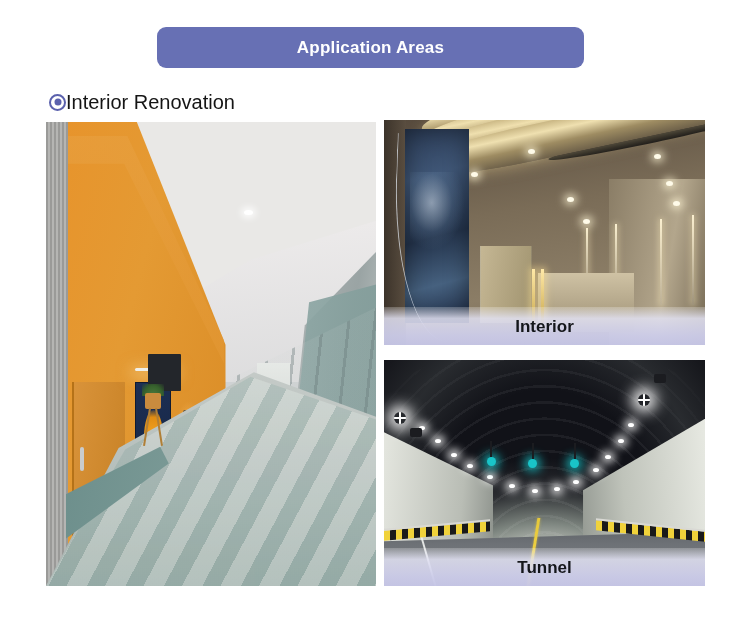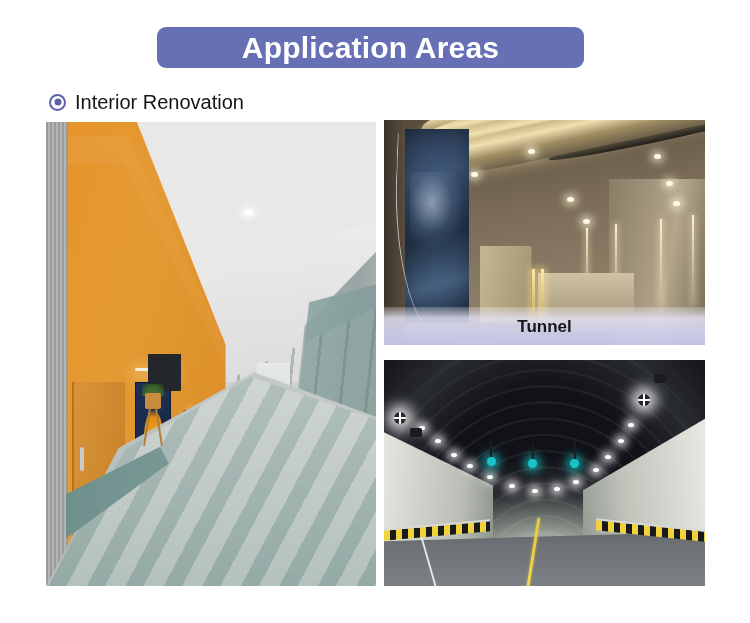--- a/index.html
+++ b/index.html
@@ -15,30 +15,30 @@
   
   .banner{
     position:absolute; left:157px; top:27px;
     width:427px; height:41px;
     background:#6770b4;
     border-radius:9px;
     display:flex; align-items:center; justify-content:center;
   }
   .banner-title{
     color:#ffffff;
-    font-size:30px;
+    font-size:17px;
     font-weight:600;
     letter-spacing:.2px;
     line-height:1;
   }
 
   
   .section-head{
     position:absolute; left:49px; top:92px;
-    display:flex; align-items:center; gap:9px;
+    display:flex; align-items:center; 
   }
   .bullet-icon{
     width:17px; height:17px; border-radius:50%;
     border:2.4px solid #5b61ad;
     background:#ffffff;
     position:relative; flex:none;
   }
   .bullet-icon::after{
     content:""; position:absolute; left:50%; top:50%;
     width:7px; height:7px; border-radius:50%;
@@ -424,21 +424,21 @@
       <div class="lb-drop" style="left:96%;top:42%;height:40%"></div>
       <div class="lb-panelpair"></div>
       <div class="lb-counter"></div>
       <div class="lb-goldstrip" style="left:46%;bottom:10%"></div>
       <div class="lb-goldstrip" style="left:49%;bottom:10%"></div>
       <div class="lb-leftcol"></div>
       <div class="lb-art"></div>
       <div class="lb-artswoosh"></div>
     </div>
     <div class="caption">
-      <span class="caption-text">Tunnel</span>
+      <span class="caption-text">Interior</span>
     </div>
   </div>
 
   <div class="panel" id="panel-tunnel">
     <div class="scene tunnel">
       <div class="tn-sky"></div>
       <div class="tn-ribs"></div>
       <div class="tn-vault"></div>
       <div class="tn-wall-l"></div>
       <div class="tn-wall-r"></div>
@@ -462,15 +462,18 @@
       <div class="tn-lamp" style="left:65%;top:48%"></div>
       <div class="tn-lamp" style="left:69%;top:42%"></div>
       <div class="tn-lamp" style="left:73%;top:35%"></div>
       <div class="tn-lamp" style="left:76%;top:28%"></div>
       <div class="tn-signbox" style="left:8%;top:30%"></div>
       <div class="tn-signbox" style="left:84%;top:6%"></div>
       <div class="tn-green" style="left:32%;top:43%"></div>
       <div class="tn-green" style="left:45%;top:44%"></div>
       <div class="tn-green" style="left:58%;top:44%"></div>
     </div>
+    <div class="caption">
+      <span class="caption-text">Tunnel</span>
+    </div>
   </div>
 
 </div>
 
 </body></html>

